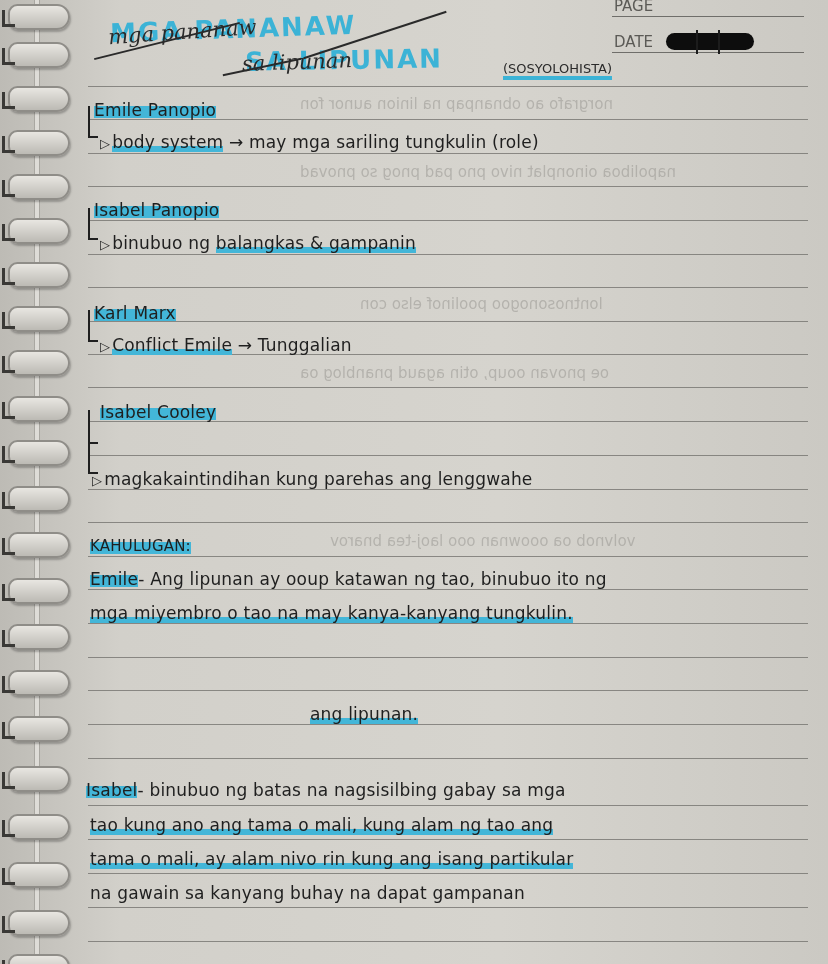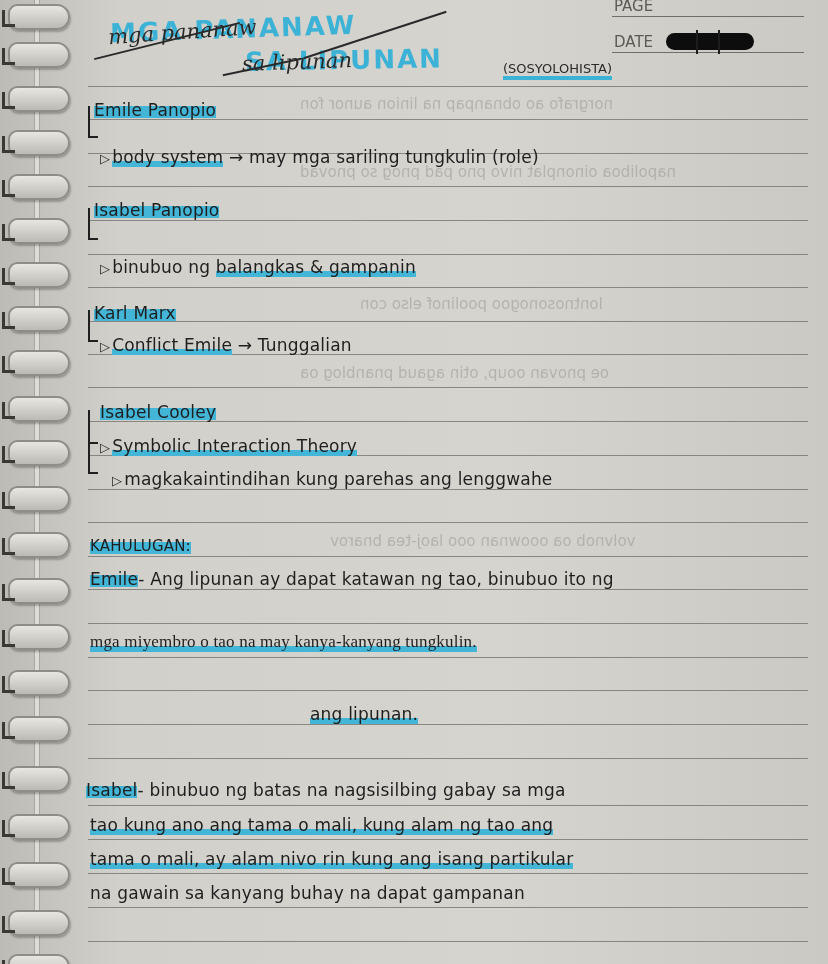--- a/index.html
+++ b/index.html
@@ -147,52 +147,49 @@
   <div class="rule" style="top:941px"></div>
 
   <div class="ghost" style="left:300px;top:95px;">norgrafo ao obnanpap na linion aunor fon</div>
   <div class="ghost" style="left:300px;top:163px;">napoliboa oinonplat nivo pno pad pnog so pnovad</div>
   <div class="ghost" style="left:360px;top:295px;">lontnosonogoo poolinof elso con</div>
   <div class="ghost" style="left:300px;top:364px;">oe pnovan ooup, otin agaud pnanblog oa</div>
   <div class="ghost" style="left:330px;top:532px;">volvnob oa ooownan ooo laoj-tea bnarov</div>
 
   <div class="bracket" style="left:88px;top:106px;height:30px;"></div>
   <div class="hw hl" style="left:94px;top:100px;">Emile Panopio</div>
-  <div class="hw" style="left:100px;top:147px;">
+  <div class="hw" style="left:100px;top:132px;">
     <span class="arrow-prefix">▷</span><span class="ul">body system</span><span> → may mga sariling tungkulin (role)</span>
   </div>
 
   <div class="bracket" style="left:88px;top:208px;height:30px;"></div>
   <div class="hw hl" style="left:94px;top:200px;">Isabel Panopio</div>
-  <div class="hw" style="left:100px;top:233px;margin-top:24px;">
+  <div class="hw" style="left:100px;top:233px;">
     <span class="arrow-prefix">▷</span><span>binubuo ng </span><span class="ul">balangkas &amp; gampanin</span>
   </div>
 
   <div class="bracket" style="left:88px;top:310px;height:30px;"></div>
   <div class="hw hl" style="left:94px;top:303px;">Karl Marx</div>
   <div class="hw" style="left:100px;top:335px;">
     <span class="arrow-prefix">▷</span><span class="ul">Conflict Emile</span><span> → Tunggalian</span>
   </div>
 
   <div class="bracket" style="left:88px;top:410px;height:32px;"></div>
   <div class="bracket" style="left:88px;top:440px;height:32px;"></div>
   <div class="hw hl" style="left:100px;top:402px;">Isabel Cooley</div>
-  <div class="hw" style="left:100px;top:436px;">
-    <span class="arrow-prefix">▷</span><span class="ul">Symbolic Interaction Theory</span>
-  </div>
-  <div class="hw" style="left:112px;top:469px;">
+  <div class="hw" style="left:92px;top:469px;">
     <span class="arrow-prefix">▷</span><span>magkakaintindihan kung parehas ang lenggwahe</span>
   </div>
 
   <div class="hw hl" style="left:90px;top:537px;font-size:15px;">KAHULUGAN:</div>
 
   <div class="hw" style="left:90px;top:569px;">
-    <span class="hl">Emile</span><span>- Ang lipunan ay dapat katawan ng tao, binubuo ito ng</span>
+    <span class="hl">Emile</span><span>- Ang lipunan ay ooup katawan ng tao, binubuo ito ng</span>
   </div>
-  <div class="hw ul" style="left:90px;top:632px;font-family:Liberation Serif, serif;">mga miyembro o tao na may kanya-kanyang tungkulin.</div>
+  <div class="hw ul" style="left:90px;top:603px;">mga miyembro o tao na may kanya-kanyang tungkulin.</div>
   <div class="hw ul" style="left:310px;top:704px;">ang lipunan.</div>
 
   <div class="hw" style="left:86px;top:780px;">
     <span class="hl">Isabel</span><span>- binubuo ng batas na nagsisilbing gabay sa mga</span>
   </div>
   <div class="hw ul" style="left:90px;top:815px;">tao kung ano ang tama o mali, kung alam ng tao ang</div>
   <div class="hw ul" style="left:90px;top:849px;">tama o mali, ay alam nivo rin kung ang isang partikular</div>
   <div class="hw" style="left:90px;top:883px;">na gawain sa kanyang buhay na dapat gampanan</div>
 
 </div>

